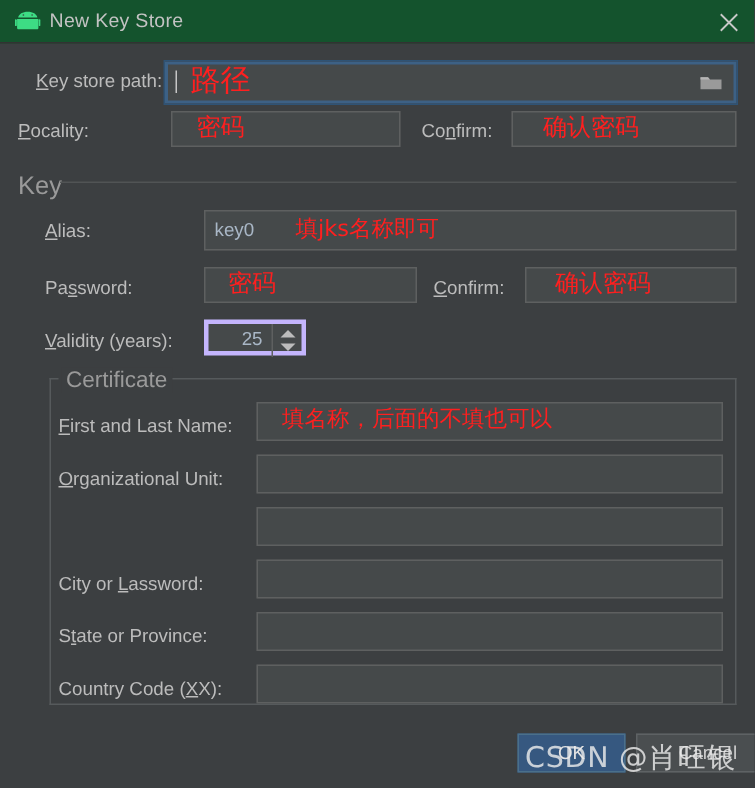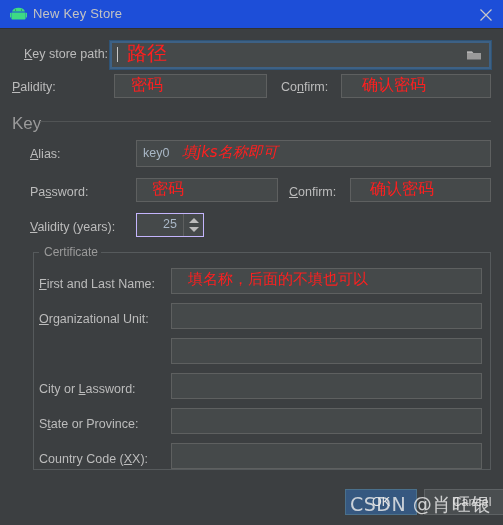--- a/index.html
+++ b/index.html
@@ -14,21 +14,21 @@
     position: relative;
     width: 503px; height: 525px;
     background: #3c3f41;
     color: #bbbbbb;
   }
 
   
   #titlebar {
     position: absolute; left: 0; top: 0;
     width: 503px; height: 29px;
-    background: #1d4ed8;
+    background: #14532d;
     border-bottom: 1px solid #323232;
   }
   #android-icon {
     position: absolute; left: 10px; top: 7px;
     width: 17px; height: 15px;
   }
   #title-text {
     position: absolute; left: 33px; top: 6px;
     font-size: 13px; color: #c3c3c3;
     letter-spacing: .2px;
@@ -105,32 +105,32 @@
   #cert-box-top-left {
     position: absolute; left: 33px; top: 252px;
     width: 6px; height: 1px; background: #565a5c;
   }
   #cert-box-top-right {
     position: absolute; left: 95px; top: 252px;
     width: 396px; height: 1px; background: #565a5c;
   }
   #cert-label {
     position: absolute; left: 41px; top: 245px;
-    font-size: 12px; color: #9a9a9a;
+    font-size: 15px; color: #9a9a9a;
     background: #3c3f41;
     padding: 0 3px;
   }
 
   
   #validity-spinner {
     position: absolute;
     left: 136px; top: 213px;
     width: 68px; height: 24px;
     background: #45494a;
-    border: 1px solid #c4b5fd;
+    border: 3px solid #c4b5fd;
   }
   #validity-value {
     position: absolute; right: 26px; top: 3px;
     font-size: 12.5px; color: #a9b7c6;
   }
   #spinner-btns {
     position: absolute; right: 0; top: 0;
     width: 20px; height: 22px;
     border-left: 1px solid #5e6060;
   }
@@ -217,21 +217,21 @@
     <span id="folder-icon">
       <svg width="16" height="14" viewBox="0 0 16 14">
         <path d="M1,3.5 L6,3.5 L7.3,5 L15,5 L15,11.5 L1,11.5 Z" fill="#9a9a9a"></path>
         <path d="M1,3.5 L6,3.5 L7.3,5 L1,5 Z" fill="#b5b5b5"></path>
       </svg>
     </span>
   </div>
   <span class="ann" style="left:127px; top:44px; font-size:20px;">路径</span>
 
   <span class="lbl" style="left:12px; top:80px;">
-    <u>P</u><span>alidity:</span>
+    <u>P</u><span>ocality:</span>
   </span>
   <div class="field" style="left:114px; top:74px; width:153px;">
     <span class="val"></span>
   </div>
   <span class="ann" style="left:131px; top:76px;">密码</span>
 
   <span class="lbl" style="left:281px; top:80px;">
     Co<u>n</u><span>firm:</span>
   </span>
   <div class="field" style="left:341px; top:74px; width:150px;">
@@ -241,21 +241,21 @@
 
   <span id="key-group-label">Key</span>
   <div id="key-group-line"></div>
 
   <span class="lbl" style="left:30px; top:147px;">
     <u>A</u><span>lias:</span>
   </span>
   <div class="field" style="left:136px; top:140px; width:355px; height:27px;">
     <span class="val" style="top:5px;">key0</span>
   </div>
-  <span class="ann sm" style="left:182px; top:143px;font-style:italic;">填jks名称即可</span>
+  <span class="ann sm" style="left:197px; top:143px;">填jks名称即可</span>
 
   <span class="lbl" style="left:30px; top:185px;">
     Pa<u>s</u><span>sword:</span>
   </span>
   <div class="field" style="left:136px; top:178px; width:142px;">
     <span class="val"></span>
   </div>
   <span class="ann" style="left:152px; top:180px;">密码</span>
 
   <span class="lbl" style="left:289px; top:185px;">

